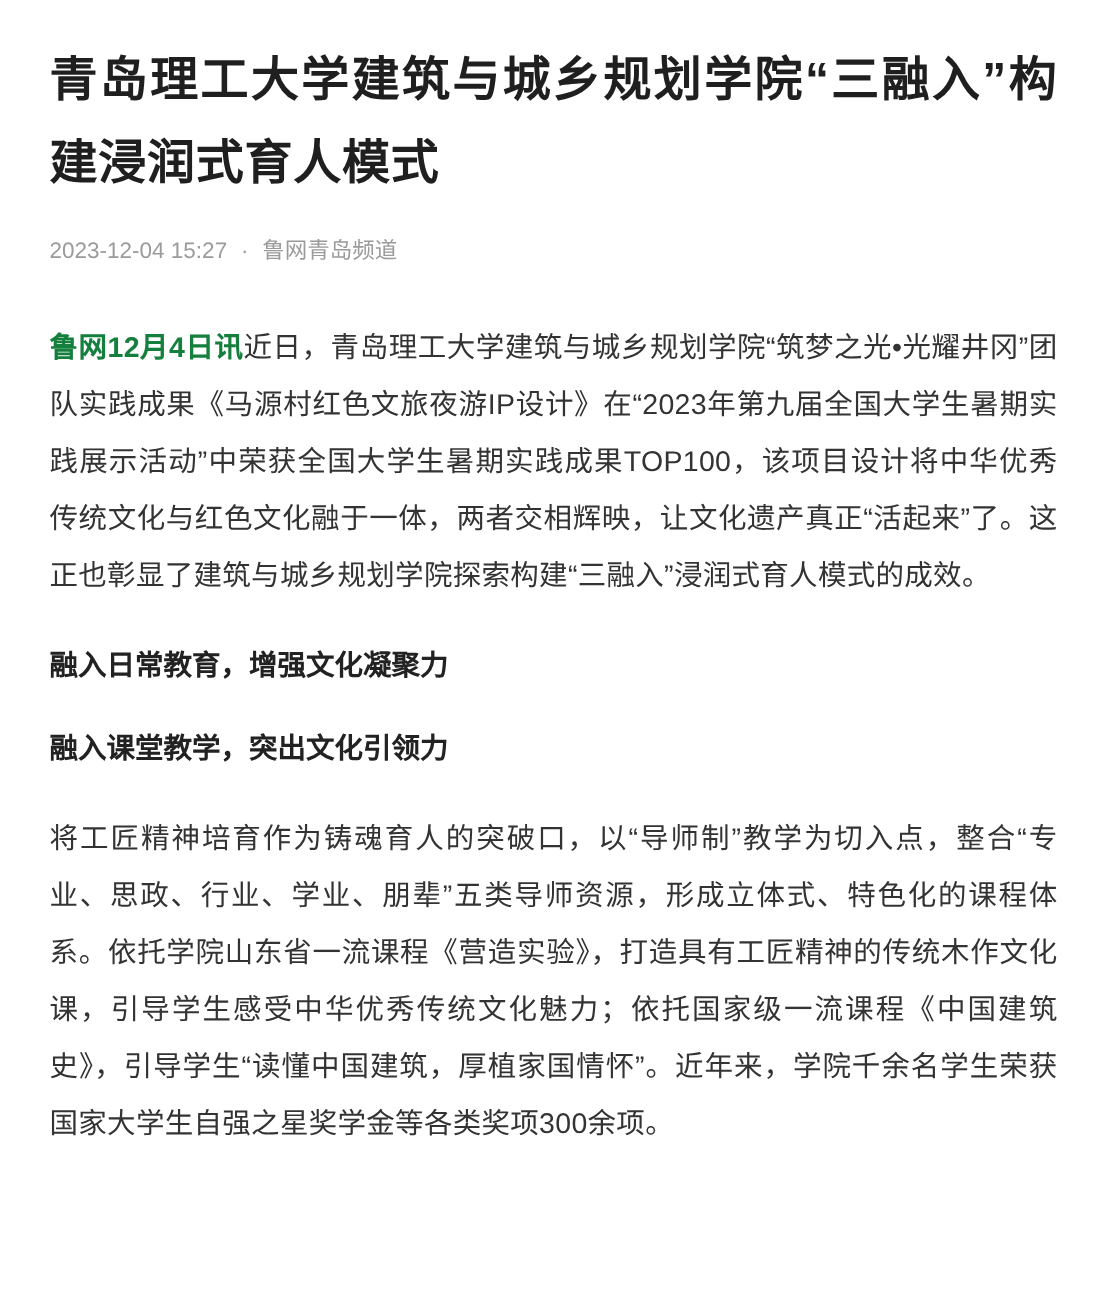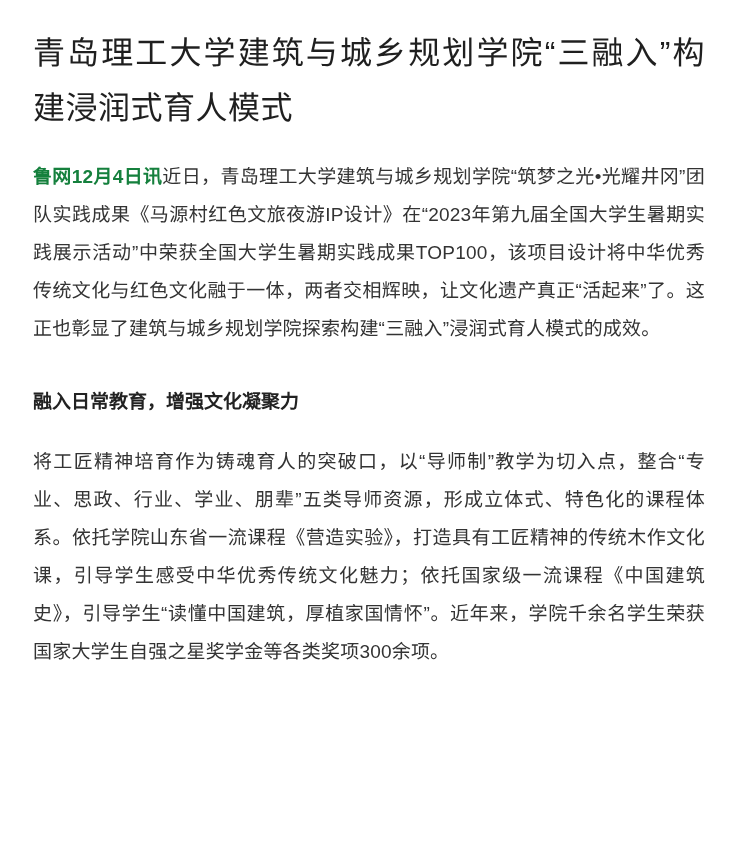--- a/index.html
+++ b/index.html
@@ -16,21 +16,21 @@
     margin: 0 auto;
   }
   .article {
     box-sizing: border-box;
     padding: 26px 34px 40px 33px;
   }
   .article-title {
     margin: 0 0 22px 0;
     font-size: 32px;
     line-height: 55px;
-    font-weight: 400;
+    font-weight: 700;
     color: #1f1f1f;
     letter-spacing: 0.5px;
     text-align: justify;
   }
   .article-meta {
     margin: 0 0 36px 0;
     font-size: 15px;
     line-height: 20px;
     color: #9b9b9b;
     font-weight: 400;
@@ -44,40 +44,46 @@
     line-height: 38px;
     color: #333333;
     text-align: justify;
     letter-spacing: 0.2px;
   }
   .para-lead {
     font-weight: 700;
     color: #15803d;
   }
   .sub-heading {
-    margin: 40px 0 27px 0;
+    margin: 27px 0 27px 0;
     font-size: 19px;
     line-height: 28px;
     font-weight: 700;
     color: #222222;
   }
 </style>
 </head>
 <body>
 
 <div class="page">
   <article class="article">
 
     <h1 class="article-title">青岛理工大学建筑与城乡规划学院“三融入”构建浸润式育人模式</h1>
 
+    <div class="article-meta">
+      <span>2023-12-04 15:27</span>
+      <span class="meta-sep">·</span>
+      <span>鲁网青岛频道</span>
+    </div>
 
     <p class="body-para">
       <strong class="para-lead">鲁网12月4日讯</strong><span>近日，青岛理工大学建筑与城乡规划学院“筑梦之光•光耀井冈”团队实践成果《马源村红色文旅夜游IP设计》在“2023年第九届全国大学生暑期实践展示活动”中荣获全国大学生暑期实践成果TOP100，该项目设计将中华优秀传统文化与红色文化融于一体，两者交相辉映，让文化遗产真正“活起来”了。这正也彰显了建筑与城乡规划学院探索构建“三融入”浸润式育人模式的成效。</span>
     </p>
 
     <h2 class="sub-heading">融入日常教育，增强文化凝聚力</h2>
 
 
+    <h2 class="sub-heading">融入课堂教学，突出文化引领力</h2>
 
     <p class="body-para">将工匠精神培育作为铸魂育人的突破口，以“导师制”教学为切入点，整合“专业、思政、行业、学业、朋辈”五类导师资源，形成立体式、特色化的课程体系。依托学院山东省一流课程《营造实验》，打造具有工匠精神的传统木作文化课，引导学生感受中华优秀传统文化魅力；依托国家级一流课程《中国建筑史》，引导学生“读懂中国建筑，厚植家国情怀”。近年来，学院千余名学生荣获国家大学生自强之星奖学金等各类奖项300余项。</p>
 
   </article>
 </div>
 
 </body></html>

